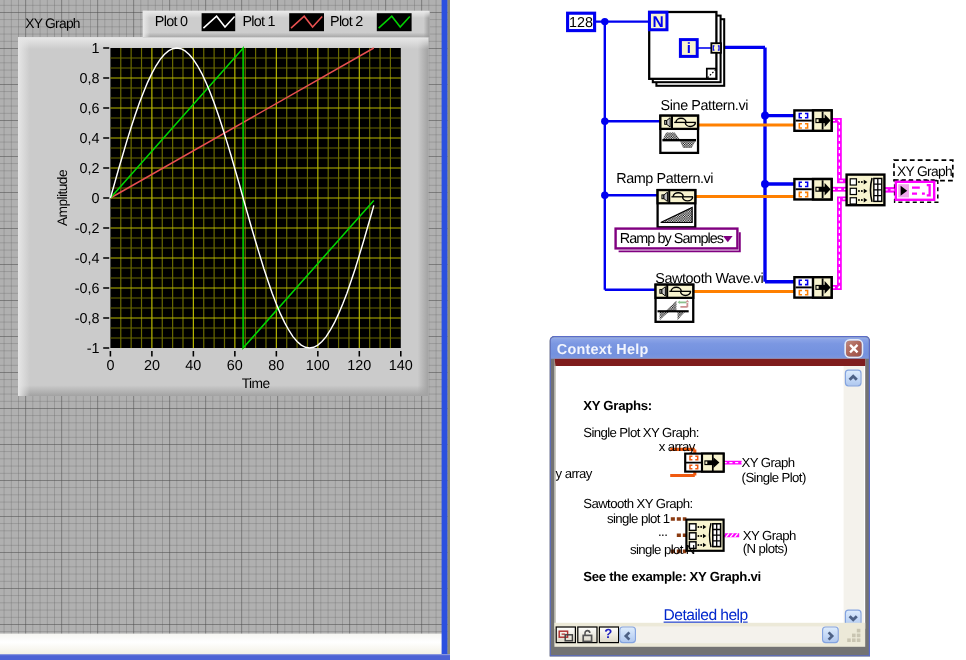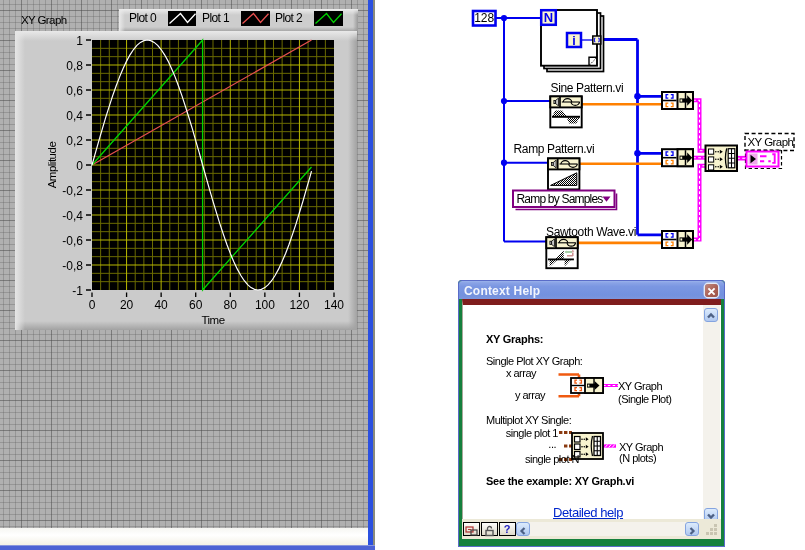--- a/index.html
+++ b/index.html
@@ -24,21 +24,21 @@
  linear-gradient(to bottom, #e9e9e9, rgba(233,233,233,0) 10px),
  linear-gradient(to left, #a2a2a2, rgba(162,162,162,0) 9px),
  linear-gradient(to top, #a2a2a2, rgba(162,162,162,0) 9px),#cbcbcb;}
 #legend{left:119px;top:9px;width:239px;height:22px;font-size:12px;letter-spacing:-0.6px;
  background:linear-gradient(to right, #e9e9e9, rgba(233,233,233,0) 6px),
  linear-gradient(to bottom, #ececec, rgba(236,236,236,0) 6px),
  linear-gradient(to left, #9a9a9a, rgba(154,154,154,0) 5px),
  linear-gradient(to top, #a8a8a8, rgba(168,168,168,0) 4px),#cdcdcd;}
 .lgtext{position:absolute;top:2px;}
 .lgbox{position:absolute;top:2px;width:28px;height:15px;background:#000;}
-#helpwin{left:458px;top:280px;width:266.5px;height:266.5px;background:#15803d;border-radius:4px 4px 0 0;
+#helpwin{left:458px;top:280px;width:266.5px;height:266.5px;background:#737373;border-radius:4px 4px 0 0;
  box-shadow:inset 0 0 0 1px #5a6cc8;}
 #cttl{left:6px;top:4px;font-size:12px;font-weight:bold;color:#f2f5fd;letter-spacing:.2px;}
 #helpcontent{left:4px;top:19px;width:257.5px;height:219px;background:#fff;border-top:6px solid #7f1d1d;border-left:1px solid #a9a89a;}
 #helptb{left:4px;top:239px;width:258.5px;height:20px;background:#ece9d8;}
 #ctbar{left:1px;top:1px;width:264.5px;height:18px;border-radius:3px 3px 0 0;background:linear-gradient(#9ab2eb,#8aa3e6 10%,#7b97e2 30%,#7391de 78%,#7d96dd);}
 #closebtn{left:246.5px;top:3.5px;width:13px;height:13px;border-radius:3px;background:linear-gradient(135deg,#c08a7e,#ab6156 55%,#9c5247);box-shadow:0 0 0 1.4px #e4eaf6;}
 .hb{position:absolute;width:17px;height:14px;border:1px solid #000;background:linear-gradient(#fdfdfb,#dedacb);box-sizing:border-box;}
 .xpb{position:absolute;width:14px;height:14.5px;border:1px solid #84a4e0;border-radius:3px;background:linear-gradient(#dcebfc,#c2d7f6 60%,#b0c8ef);box-sizing:border-box;}
 .ht{position:absolute;white-space:nowrap;color:#000;}
 .hbold{font-weight:bold;font-size:11px;letter-spacing:-0.25px;}
@@ -291,25 +291,25 @@
           <circle cx="119" cy="149.2" r=".8" fill="#000"></circle>
           <circle cx="121.3" cy="149.2" r=".8" fill="#000"></circle>
           <polygon points="122.8,147.3 122.8,151.1 125.6,149.2" fill="#000"></polygon>
 <path d="M129.5,131 q-2.5,10 0,20" fill="none" stroke="#000" stroke-width="1.2"></path>
 <rect x="131" y="131.5" width="6.5" height="19" fill="#fff" stroke="#000" stroke-width="1.3"></rect>
 <line x1="134.25" y1="131.5" x2="134.25" y2="150.5" stroke="#000" stroke-width="1.1"></line>
 <path d="M131,136.25h6.5 M131,141h6.5 M131,145.75h6.5" stroke="#000" stroke-width="1.1"></path>
         </svg>
 <span class="ht hbold" style="left:23px;top:28px">XY Graphs:</span>
 <span class="ht hreg" style="left:23px;top:50px">Single Plot XY Graph:</span>
-<span class="ht hreg" style="left:0;top:62px;width:116px;text-align:center;display:inline-block">x array</span>
-<span class="ht hreg" style="left:0;top:84px;width:82px;text-align:right;display:inline-block">y array</span>
+<span class="ht hreg" style="left:0;top:62px;width:116px;text-align:right;display:inline-block">x array</span>
+<span class="ht hreg" style="left:0;top:84px;width:82px;display:inline-block">y array</span>
 <span class="ht hreg" style="left:155px;top:75px">XY Graph</span>
 <span class="ht hreg" style="left:155px;top:88px">(Single Plot)</span>
-<span class="ht hreg" style="left:23px;top:109px">Multiplot XY Single:</span>
+<span class="ht hreg" style="left:23px;top:109px">Sawtooth XY Graph:</span>
 <span class="ht hreg" style="left:0;top:122px;width:95px;text-align:right;display:inline-block">single plot 1</span>
 <span class="ht hreg" style="left:0;top:133px;width:93px;text-align:right;display:inline-block">...</span>
 <span class="ht hreg" style="left:0;top:148px;width:116px;text-align:right;display:inline-block">single plot N</span>
 <span class="ht hreg" style="left:156px;top:136px">XY Graph</span>
 <span class="ht hreg" style="left:156px;top:147px">(N plots)</span>
 <span class="ht hbold" style="left:23px;top:170px">See the example: XY Graph.vi</span>
 <span class="ht" style="left:90px;top:200px;font-size:13px;letter-spacing:-0.45px;font-weight:normal;color:#0026cc;text-decoration:underline">Detailed help</span>
 
 <div class="abs" style="left:239.5px;top:0;width:17px;height:219px;background:#f4f2ec"></div>
 <div class="xpb" style="left:240.5px;top:2.5px"><svg width="12" height="12.5">

